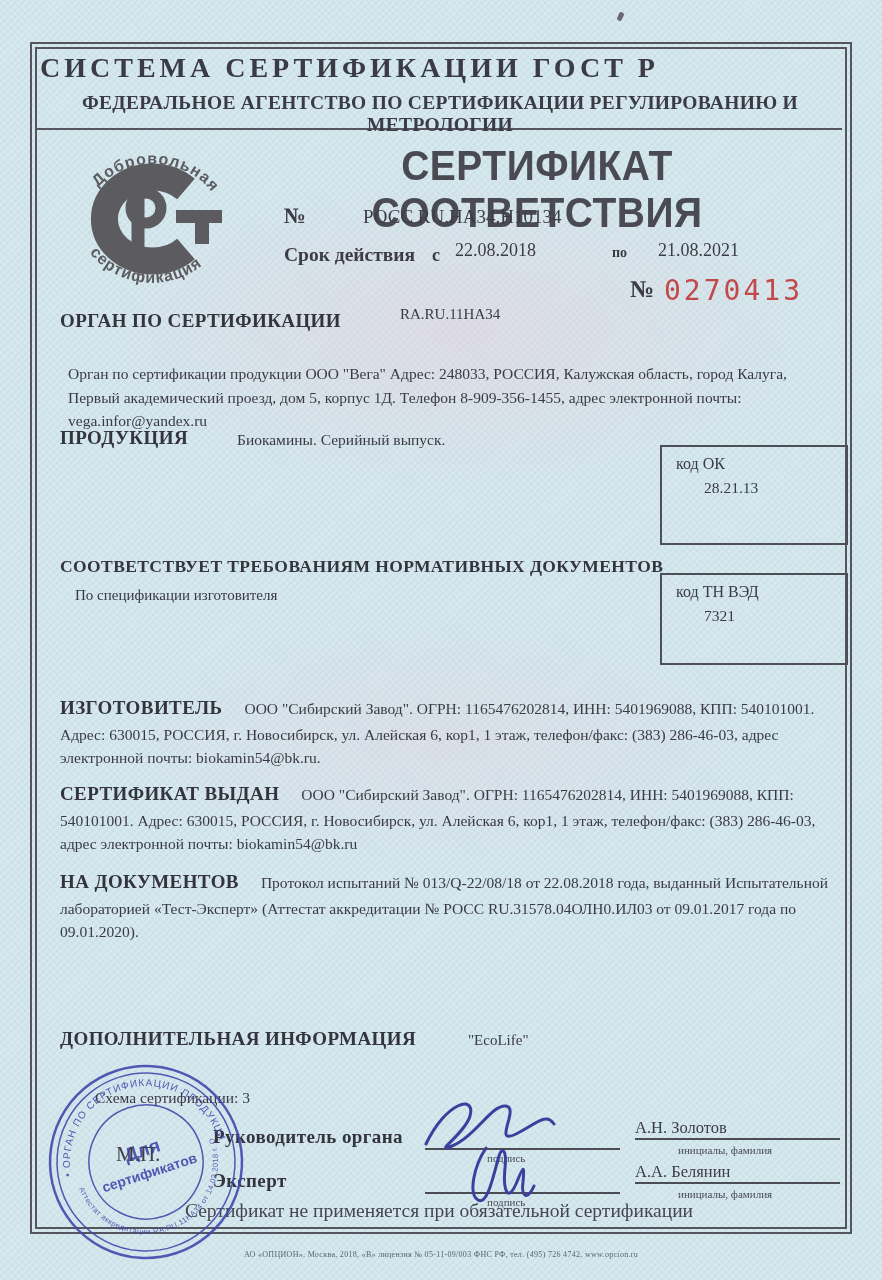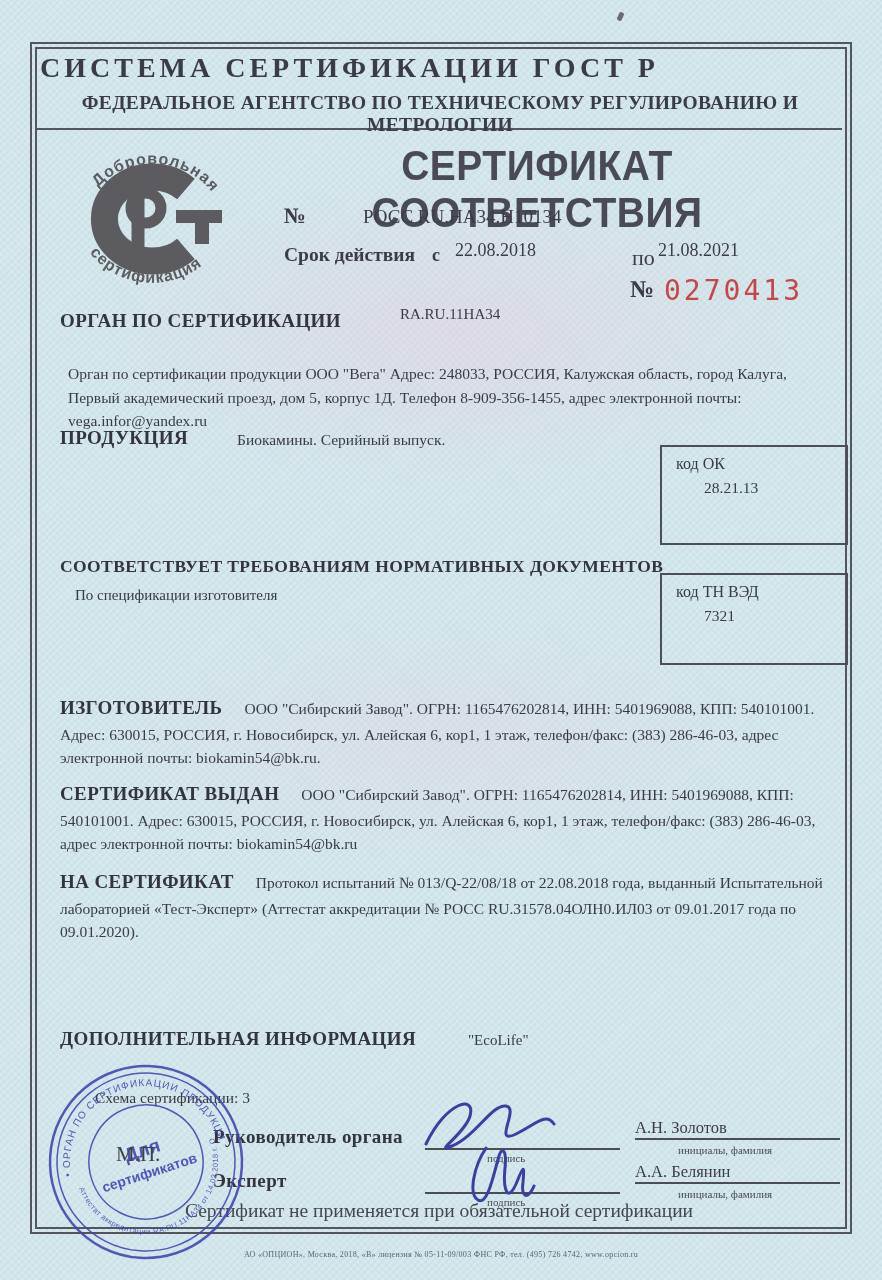--- a/index.html
+++ b/index.html
@@ -25,21 +25,21 @@
   .h-line1{left:40px;top:52px;width:800px;font-size:28px;font-weight:bold;letter-spacing:4px;color:#3b3b46;}
   .h-line2{left:40px;top:92px;width:800px;text-align:center;font-size:19.5px;font-weight:bold;letter-spacing:0.3px;color:#3b3b46;}
   
   .doc-title{left:238px;top:142px;width:598px;text-align:center;font-family:"Liberation Sans",sans-serif;
     font-size:39px;font-weight:800;letter-spacing:0.5px;color:#4a4a52;transform:scaleY(1.08);transform-origin:top;}
   .num-label{left:284px;top:203px;font-size:22px;font-weight:bold;color:#3c3c46;}
   .num-value{left:363px;top:206px;font-size:19px;color:#3c3c46;}
   .valid-label{left:284px;top:244px;font-size:19.5px;font-weight:bold;}
   .valid-c{left:432px;top:245px;font-size:18px;font-weight:bold;}
   .valid-from{left:455px;top:240px;font-size:18px;}
-  .valid-po{left:612px;top:245px;font-size:22px;font-weight:normal;margin-left:20px;}
+  .valid-po{left:612px;top:245px;font-size:14px;font-weight:bold;}
   .valid-to{left:658px;top:240px;font-size:18px;}
   .blank-no{left:630px;top:276px;font-size:24px;font-weight:bold;color:#3c3c46;}
   .blank-digits{left:664px;top:274px;font-family:"DejaVu Sans Mono",monospace;font-size:28px;color:#c14a49;letter-spacing:3px;}
   
   .sec-label{font-size:19px;font-weight:bold;color:#34343e;letter-spacing:0.4px;}
   .body-text{font-size:15.5px;line-height:1.52;color:#3a3a44;}
   .org-label{left:60px;top:310px;}
   .org-code{left:400px;top:306px;font-size:15px;color:#3a3a44;}
   .org-text{left:68px;top:362px;width:772px;}
   .prod-label{left:60px;top:427px;}
@@ -84,21 +84,21 @@
 <div class="page">
 
   <div class="speck abs"></div>
 
   <div class="frame">
     <div class="frame-inner"></div>
   </div>
   <div class="header-sep"></div>
 
   <div class="abs h-line1">СИСТЕМА СЕРТИФИКАЦИИ ГОСТ Р</div>
-  <div class="abs h-line2">ФЕДЕРАЛЬНОЕ АГЕНТСТВО ПО ТЕХНИЧЕСКОМУ РЕГУЛИРОВАНИЮ И МЕТРОЛОГИИ</div>
+  <div class="abs h-line2">ФЕДЕРАЛЬНОЕ АГЕНТСТВО ПО СЕРТИФИКАЦИИ РЕГУЛИРОВАНИЮ И МЕТРОЛОГИИ</div>
 
   <svg class="abs" style="left:58px;top:136px;" width="190" height="160" viewBox="0 0 190 160">
     <defs>
       <path id="arcTop" d="M 28 72 A 70 62 0 0 1 162 72" fill="none"></path>
       <path id="arcBot" d="M 22 96 A 74 66 0 0 0 166 96" fill="none"></path>
     </defs>
     <text font-size="16" font-weight="bold" fill="#5c5c60" letter-spacing="1">
       <textPath href="#arcTop" startOffset="14%">Добровольная</textPath>
     </text>
     <text font-size="16" font-weight="bold" fill="#5c5c60" letter-spacing="1">
@@ -147,21 +147,21 @@
 
   <p class="abs para body-text manu-para">
     <span class="plabel">ИЗГОТОВИТЕЛЬ</span><span>ООО "Сибирский Завод". ОГРН: 1165476202814, ИНН: 5401969088, КПП: 540101001. Адрес: 630015, РОССИЯ, г. Новосибирск, ул. Алейская 6, кор1, 1 этаж, телефон/факс: (383) 286-46-03, адрес электронной почты: biokamin54@bk.ru.</span>
   </p>
 
   <p class="abs para body-text issued-para">
     <span class="plabel">СЕРТИФИКАТ ВЫДАН</span><span>ООО "Сибирский Завод". ОГРН: 1165476202814, ИНН: 5401969088, КПП: 540101001. Адрес: 630015, РОССИЯ, г. Новосибирск, ул. Алейская 6, кор1, 1 этаж, телефон/факс: (383) 286-46-03, адрес электронной почты: biokamin54@bk.ru</span>
   </p>
 
   <p class="abs para body-text basis-para">
-    <span class="plabel">НА СЕРТИФИКАТ</span><span>Протокол испытаний № 013/Q-22/08/18 от 22.08.2018 года, выданный Испытательной лабораторией «Тест-Эксперт» (Аттестат аккредитации № РОСС RU.31578.04ОЛН0.ИЛ03 от 09.01.2017 года по 09.01.2020).</span>
+    <span class="plabel">НА ДОКУМЕНТОВ</span><span>Протокол испытаний № 013/Q-22/08/18 от 22.08.2018 года, выданный Испытательной лабораторией «Тест-Эксперт» (Аттестат аккредитации № РОСС RU.31578.04ОЛН0.ИЛ03 от 09.01.2017 года по 09.01.2020).</span>
   </p>
 
   <div class="abs sec-label add-label">ДОПОЛНИТЕЛЬНАЯ ИНФОРМАЦИЯ</div>
   <div class="abs body-text add-text">"EcoLife"</div>
 
   <div class="abs body-text scheme">Схема сертификации: 3</div>
   <div class="abs mp">М.П.</div>
 
   <svg class="abs" style="left:20px;top:1058px;z-index:3;opacity:0.88;" width="280" height="215" viewBox="0 0 280 215">
     <g transform="rotate(-18 126 104)">

